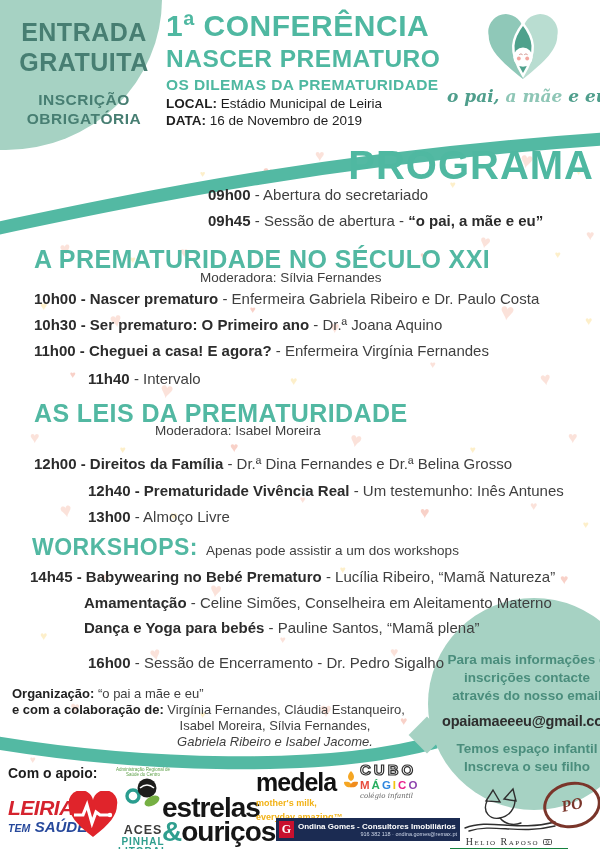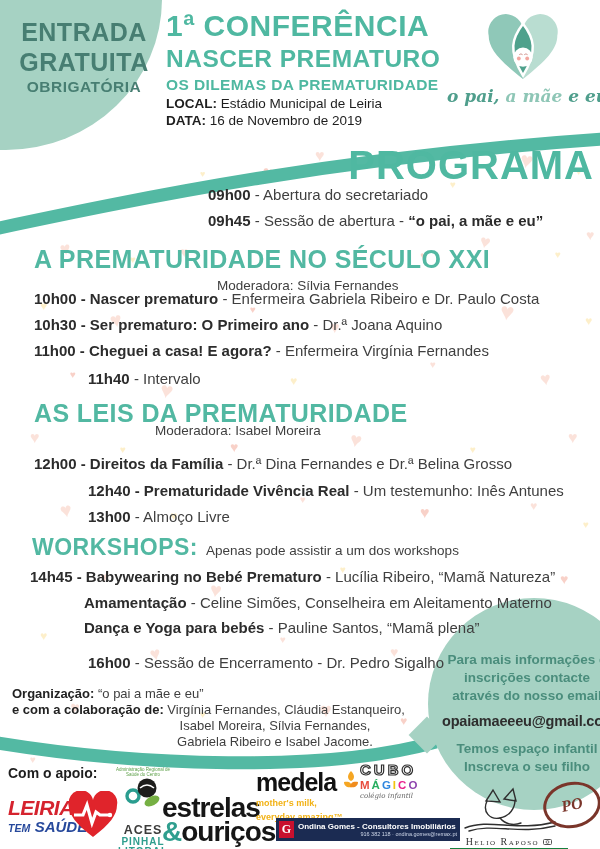--- a/index.html
+++ b/index.html
@@ -174,20 +174,21 @@
   </svg>
 
   <svg class="swoosh" width="600" height="849">
     <path d="M -20 740 C 140 768, 330 772, 436 742" stroke="#53b9a3" stroke-width="13" fill="none"></path>
   </svg>
 
   <div class="badge-blob"></div>
   <div class="badge-text">
     <div class="big">ENTRADA</div>
     <div class="big">GRATUITA</div>
+    <div class="small gap">INSCRIÇÃO</div>
     <div class="small">OBRIGATÓRIA</div>
   </div>
 
   <div class="hdr">
     <div class="t1">1ª CONFERÊNCIA</div>
     <div class="t2">NASCER PREMATURO</div>
     <div class="t3">OS DILEMAS DA PREMATURIDADE</div>
     <div class="meta"><span class="lbl">LOCAL:</span><span> Estádio Municipal de Leiria</span></div>
     <div class="meta"><span class="lbl">DATA:</span><span> 16 de Novembro de 2019</span></div>
   </div>
@@ -204,21 +205,21 @@
     </svg>
     <div class="tagline"><span class="tg1">o pai, </span><span class="tg2">a mãe </span><span class="tg3">e eu</span></div>
   </div>
 
   <div class="programa">PROGRAMA</div>
 
   <div class="row" style="left:208px;top:186px;"><span class="b">09h00</span><span class="t"> - Abertura do secretariado</span></div>
   <div class="row" style="left:208px;top:212px;"><span class="b">09h45</span><span class="t"> - Sessão de abertura - </span><span class="b">“o pai, a mãe e eu”</span></div>
 
   <div class="sec-h" style="left:34px;top:245px;">A PREMATURIDADE NO SÉCULO XXI</div>
-  <div class="mod" style="left:217px;top:270px;margin-top:8px;">Moderadora: Sílvia Fernandes</div>
+  <div class="mod" style="left:200px;top:270px;">Moderadora: Sílvia Fernandes</div>
   <div class="row" style="left:34px;top:290px;"><span class="b">10h00 - Nascer prematuro</span><span class="t"> - Enfermeira Gabriela Ribeiro e Dr. Paulo Costa</span></div>
   <div class="row" style="left:34px;top:316px;"><span class="b">10h30 - Ser prematuro: O Primeiro ano</span><span class="t"> - Dr.ª Joana Aquino</span></div>
   <div class="row" style="left:34px;top:342px;"><span class="b">11h00 - Cheguei a casa! E agora?</span><span class="t"> - Enfermeira Virgínia Fernandes</span></div>
   <div class="row" style="left:88px;top:370px;"><span class="b">11h40</span><span class="t"> - Intervalo</span></div>
 
   <div class="sec-h" style="left:34px;top:399px;">AS LEIS DA PREMATURIDADE</div>
   <div class="mod" style="left:155px;top:423px;">Moderadora: Isabel Moreira</div>
   <div class="row" style="left:34px;top:446px;margin-top:9px;"><span class="b">12h00 - Direitos da Família</span><span class="t"> - Dr.ª Dina Fernandes e Dr.ª Belina Grosso</span></div>
   <div class="row" style="left:88px;top:482px;"><span class="b">12h40 - Prematuridade Vivência Real</span><span class="t"> - Um testemunho: Inês Antunes</span></div>
   <div class="row" style="left:88px;top:508px;"><span class="b">13h00</span><span class="t"> - Almoço Livre</span></div>
@@ -236,21 +237,21 @@
     <div class="email">opaiamaeeeu@gmail.com</div>
     <div class="extra">
       <div>Temos espaço infantil</div>
       <div>Inscreva o seu filho</div>
     </div>
   </div>
 
   <div class="org-line" style="left:12px;top:686px;"><span class="lbl">Organização:</span><span> “o pai a mãe e eu”</span></div>
   <div class="org-line" style="left:12px;top:702px;"><span class="lbl">e com a colaboração de:</span><span> Virgínia Fernandes, Cláudia Estanqueiro,</span></div>
   <div class="org-line org-c" style="left:150px;top:718px;">Isabel Moreira, Sílvia Fernandes,</div>
-  <div class="org-line org-c" style="left:150px;top:734px;">Gabriela Ribeiro e Isabel Jacome.</div>
+  <div class="org-line org-c" style="left:150px;top:734px;font-style:italic;">Gabriela Ribeiro e Isabel Jacome.</div>
 
   <div class="apoio">Com o apoio:</div>
   <div class="logos">
 
     <div class="leiria">
       <div class="l1">LEIRIA</div>
       <div class="l2"><span class="tem">TEM</span> <span class="sau">SAÚDE</span></div>
       <svg width="54" height="50" viewBox="0 0 54 50">
         <path d="M27,46 C 10,33 3,24 3,14 A 11,11 0 0 1 27,9 A 11,11 0 0 1 51,14 C 51,24 44,33 27,46 Z" fill="#e0242b"></path>
         <polyline points="8,24 17,24 21,14 26,32 30,21 34,24 44,24" fill="none" stroke="#ffffff" stroke-width="3.2"></polyline>

